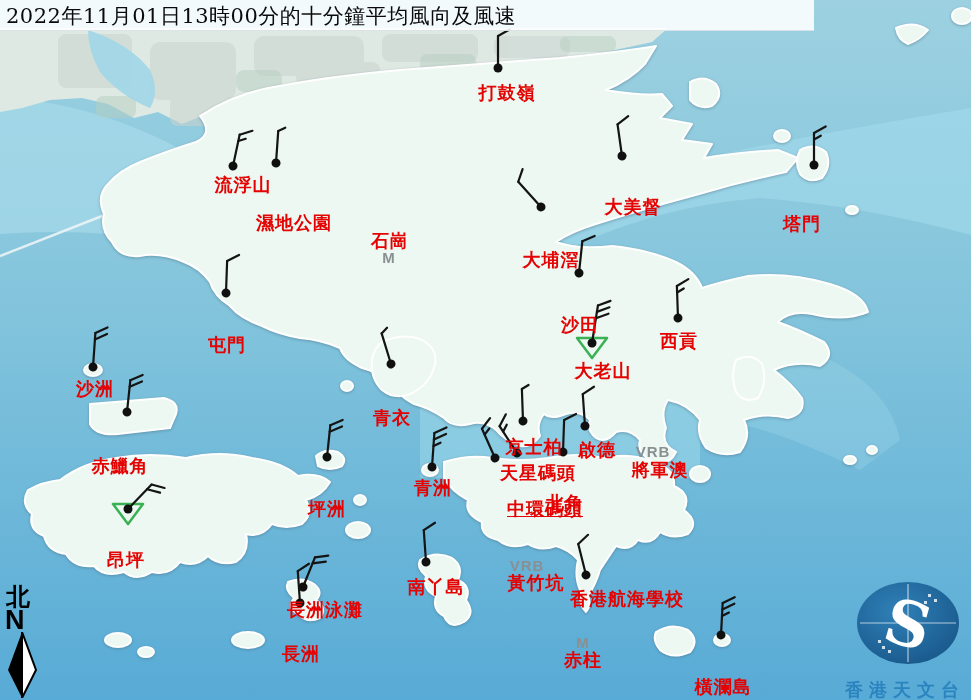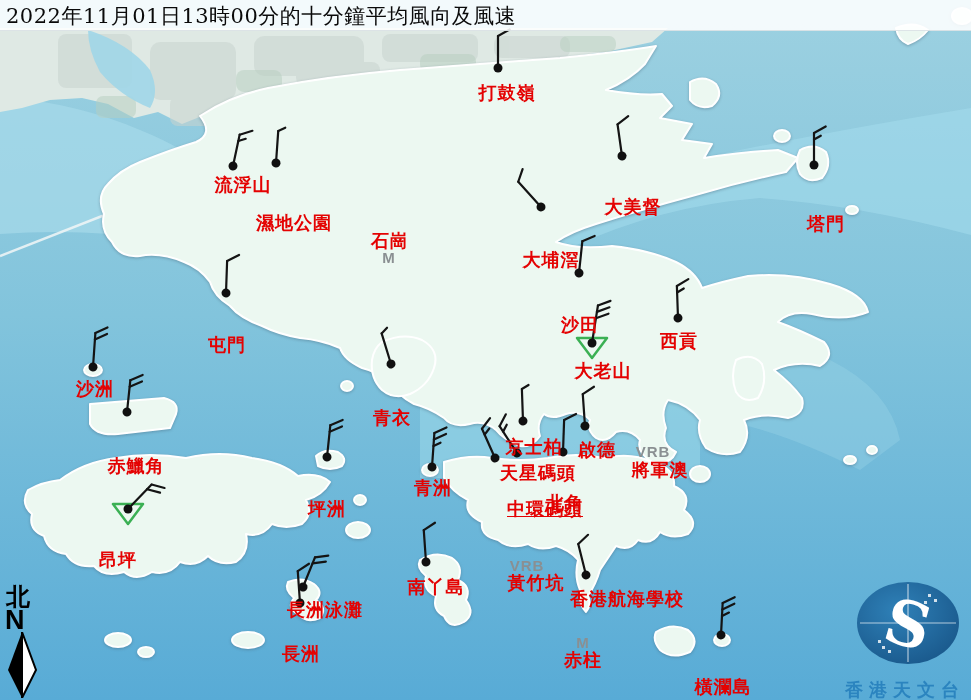--- a/index.html
+++ b/index.html
@@ -5,21 +5,21 @@
   html,body{margin:0;padding:0;background:#dfe9ee;}
   #app{position:relative;width:971px;height:700px;overflow:hidden;
        font-family:"DejaVu Serif","Liberation Serif",serif;}
   #map{position:absolute;left:0;top:0;width:971px;height:700px;display:block;}
   #labels-layer{position:absolute;left:0;top:0;width:971px;height:700px;pointer-events:none;margin-top:36px;}
   .st-label{position:absolute;transform:translate(-50%,-50%);white-space:nowrap;
     color:#e40202;font-size:18px;font-weight:700;letter-spacing:1px;pointer-events:auto;line-height:1;}
   .st-ind{position:absolute;transform:translate(-50%,-50%);white-space:nowrap;
     color:#8a8f92;font-family:"Liberation Sans","DejaVu Sans",sans-serif;
     font-weight:700;font-size:15px;letter-spacing:1px;pointer-events:none;line-height:1;}
-  #title-band{position:absolute;left:0;top:0;width:971px;height:30px;
+  #title-band{position:absolute;left:0;top:0;width:814px;height:30px;
     background:rgba(255,255,255,0.88);border-bottom:1px solid rgba(200,210,215,.6);}
   #title-band .title-text{position:absolute;left:6px;top:2px;font-size:21px;color:#0a0a0a;
     letter-spacing:.5px;white-space:nowrap;}
   #compass{position:absolute;left:4px;top:584px;width:44px;text-align:left;color:#000;}
   #compass .c-hanzi{font-size:24px;font-weight:700;line-height:1.05;display:block;margin-left:2px;}
   #compass .c-n{font-family:"Liberation Sans","DejaVu Sans",sans-serif;font-size:27px;
     font-weight:800;line-height:.85;display:block;margin-left:1px;}
   #logo{position:absolute;right:2px;bottom:0px;width:134px;text-align:center;}
   #logo .logo-cn{color:#2b84bf;font-size:18px;font-weight:700;letter-spacing:6px;line-height:1.1;
     margin-left:6px;}
@@ -331,39 +331,39 @@
     </g>
   </svg>
 
   <div id="labels-layer">
       <div class="st-label" style="left: 507px; top: 57px;">打鼓嶺</div>
       <div class="st-label" style="left: 243px; top: 149px;">流浮山</div>
       <div class="st-label" style="left: 294px; top: 187px;">濕地公園</div>
       <div class="st-label" style="left: 390px; top: 205px;">石崗</div>
       <div class="st-ind" style="left: 389px; top: 221px;">M</div>
       <div class="st-label" style="left: 633px; top: 171px; text-align: center;">大美督</div>
-      <div class="st-label" style="left: 826px; top: 188px;">塔門</div>
+      <div class="st-label" style="left: 802px; top: 188px;">塔門</div>
       <div class="st-label" style="left: 551px; top: 224px;">大埔滘</div>
       <div class="st-label" style="left: 580px; top: 289px;">沙田</div>
       <div class="st-label" style="left: 227px; top: 309px;">屯門</div>
       <div class="st-label" style="left: 679px; top: 305px;">西貢</div>
       <div class="st-label" style="left: 95px; top: 353px;">沙洲</div>
       <div class="st-label" style="left: 603px; top: 335px;">大老山</div>
       <div class="st-label" style="left: 392px; top: 382px;">青衣</div>
-      <div class="st-label" style="left: 136px; top: 430px;">赤鱲角</div>
+      <div class="st-label" style="left: 120px; top: 430px;">赤鱲角</div>
       <div class="st-label" style="left: 534px; top: 411px;">京士柏</div>
       <div class="st-label" style="left: 597px; top: 414px;">啟德</div>
       <div class="st-label" style="left: 660px; top: 434px;">將軍澳</div>
       <div class="st-ind" style="left: 653px; top: 415px;">VRB</div>
       <div class="st-label" style="left: 538px; top: 437px;">天星碼頭</div>
       <div class="st-label" style="left: 545px; top: 473px; text-decoration: underline;">中環碼頭</div>
       <div class="st-label" style="left: 565px; top: 467px;">北角</div>
       <div class="st-label" style="left: 327px; top: 473px;">坪洲</div>
       <div class="st-label" style="left: 433px; top: 452px;">青洲</div>
-      <div class="st-label" style="left: 118px; top: 524px; text-align: center;">昂坪</div>
+      <div class="st-label" style="left: 126px; top: 524px; text-align: center;">昂坪</div>
       <div class="st-label" style="left: 436px; top: 551px;">南丫島</div>
       <div class="st-label" style="left: 536px; top: 547px;">黃竹坑</div>
       <div class="st-ind" style="left: 527px; top: 529px;">VRB</div>
       <div class="st-label" style="left: 627px; top: 563px;">香港航海學校</div>
       <div class="st-label" style="left: 325px; top: 574px;">長洲泳灘</div>
       <div class="st-label" style="left: 301px; top: 618px;">長洲</div>
       <div class="st-label" style="left: 583px; top: 624px;">赤柱</div>
       <div class="st-ind" style="left: 583px; top: 606px;">M</div>
       <div class="st-label" style="left: 723px; top: 651px;">橫瀾島</div>
     </div>

